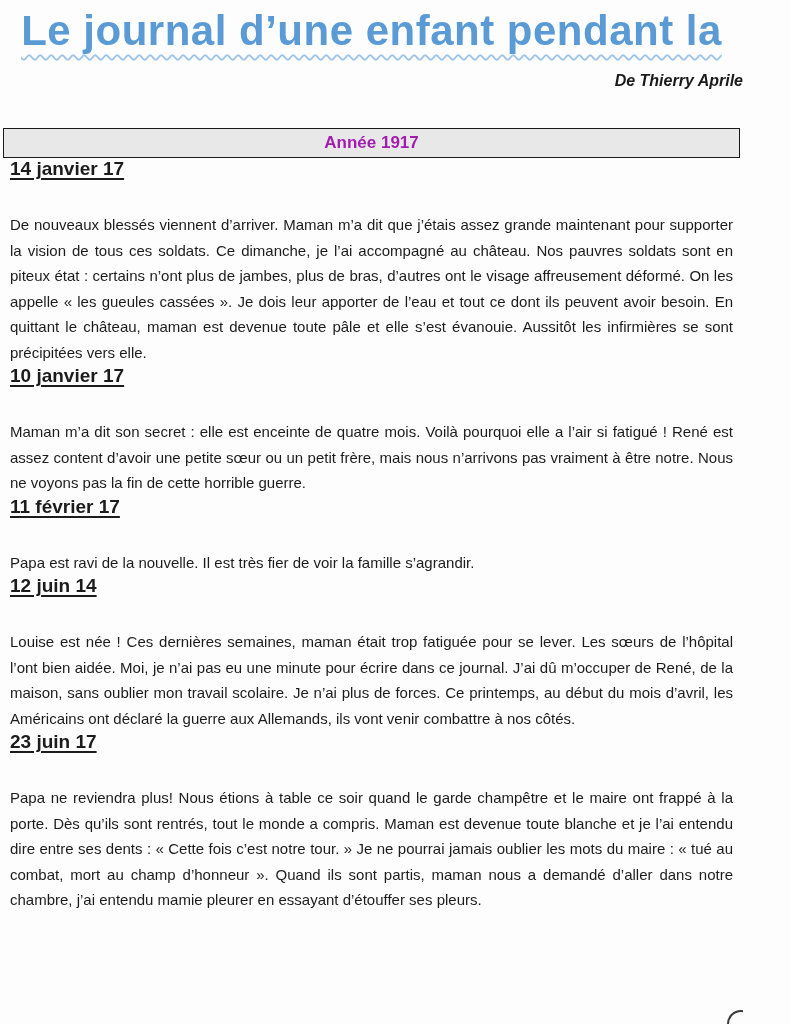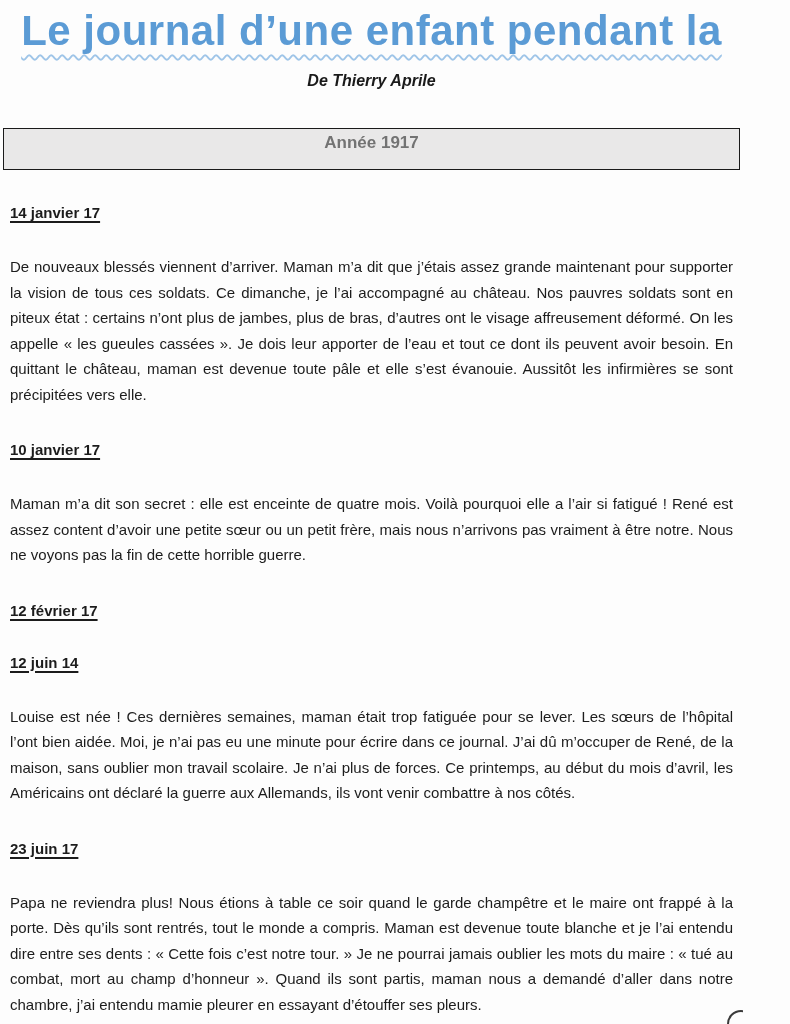--- a/index.html
+++ b/index.html
@@ -31,49 +31,48 @@
   .doc-title .title-line {
     display: inline-block;
     text-decoration: underline;
     text-decoration-style: wavy;
     text-decoration-color: #9fc5e8;
     text-decoration-thickness: 2px;
     text-underline-offset: 9px;
   }
 
   .byline {
-    text-align: center;
+    text-align: right;
     font-size: 16px;
     font-weight: bold;
     font-style: italic;
     color: #1a1a1a;
     margin-top: 12px;
   }
 
   
   .section-banner {
     margin: 38px 3px 0 3px;
     border: 1.5px solid #1a1a1a;
     background: #e9e8e8;
     text-align: center;
     font-size: 17px;
     font-weight: bold;
-    color: #737373;
-    padding: 4px 0 16px 0;
+    color: #a21caf;
+    padding: 4px 0 4px 0;
   }
 
   
   .entries {
     padding: 0 10px;
     color: #1c1c1c;
   }
   .entry-date {
     display: inline-block;
-    margin-top: 34px;
-    font-size: 15px;
+    font-size: 19px;
     font-weight: bold;
     text-decoration: underline;
     text-decoration-thickness: 1.5px;
     text-underline-offset: 3px;
   }
   .entry-text {
     margin-top: 32px;
     font-size: 15px;
     line-height: 25.5px;
     text-align: justify;
@@ -109,21 +108,22 @@
     <h2 class="entry-date">14 janvier 17</h2>
     <p class="entry-text">De nouveaux blessés viennent d’arriver. Maman m’a dit que j’étais assez grande maintenant pour supporter la vision de tous ces soldats. Ce dimanche, je l’ai accompagné au château. Nos pauvres soldats sont en piteux état : certains n’ont plus de jambes, plus de bras, d’autres ont le visage affreusement déformé. On les appelle « les gueules cassées ». Je dois leur apporter de l’eau et tout ce dont ils peuvent avoir besoin. En quittant le château, maman est devenue toute pâle et elle s’est évanouie. Aussitôt les infirmières se sont précipitées vers elle.</p>
   </section>
 
   <section class="entry">
     <h2 class="entry-date">10 janvier 17</h2>
     <p class="entry-text">Maman m’a dit son secret : elle est enceinte de quatre mois. Voilà pourquoi elle a l’air si fatigué ! René est assez content d’avoir une petite sœur ou un petit frère, mais nous n’arrivons pas vraiment à être notre. Nous ne voyons pas la fin de cette horrible guerre.</p>
   </section>
 
   <section class="entry">
-    <h2 class="entry-date">12 février 17</h2>
+    <h2 class="entry-date">11 février 17</h2>
+    <p class="entry-text">Papa est ravi de la nouvelle. Il est très fier de voir la famille s’agrandir.</p>
   </section>
 
   <section class="entry">
     <h2 class="entry-date">12 juin 14</h2>
     <p class="entry-text">Louise est née ! Ces dernières semaines, maman était trop fatiguée pour se lever. Les sœurs de l’hôpital l’ont bien aidée. Moi, je n’ai pas eu une minute pour écrire dans ce journal. J’ai dû m’occuper de René, de la maison, sans oublier mon travail scolaire. Je n’ai plus de forces. Ce printemps, au début du mois d’avril, les Américains ont déclaré la guerre aux Allemands, ils vont venir combattre à nos côtés.</p>
   </section>
 
   <section class="entry">
     <h2 class="entry-date">23 juin 17</h2>
     <p class="entry-text">Papa ne reviendra plus! Nous étions à table ce soir quand le garde champêtre et le maire ont frappé à la porte. Dès qu’ils sont rentrés, tout le monde a compris. Maman est devenue toute blanche et je l’ai entendu dire entre ses dents : « Cette fois c’est notre tour. » Je ne pourrai jamais oublier les mots du maire : « tué au combat, mort au champ d’honneur ». Quand ils sont partis, maman nous a demandé d’aller dans notre chambre, j’ai entendu mamie pleurer en essayant d’étouffer ses pleurs.</p>

